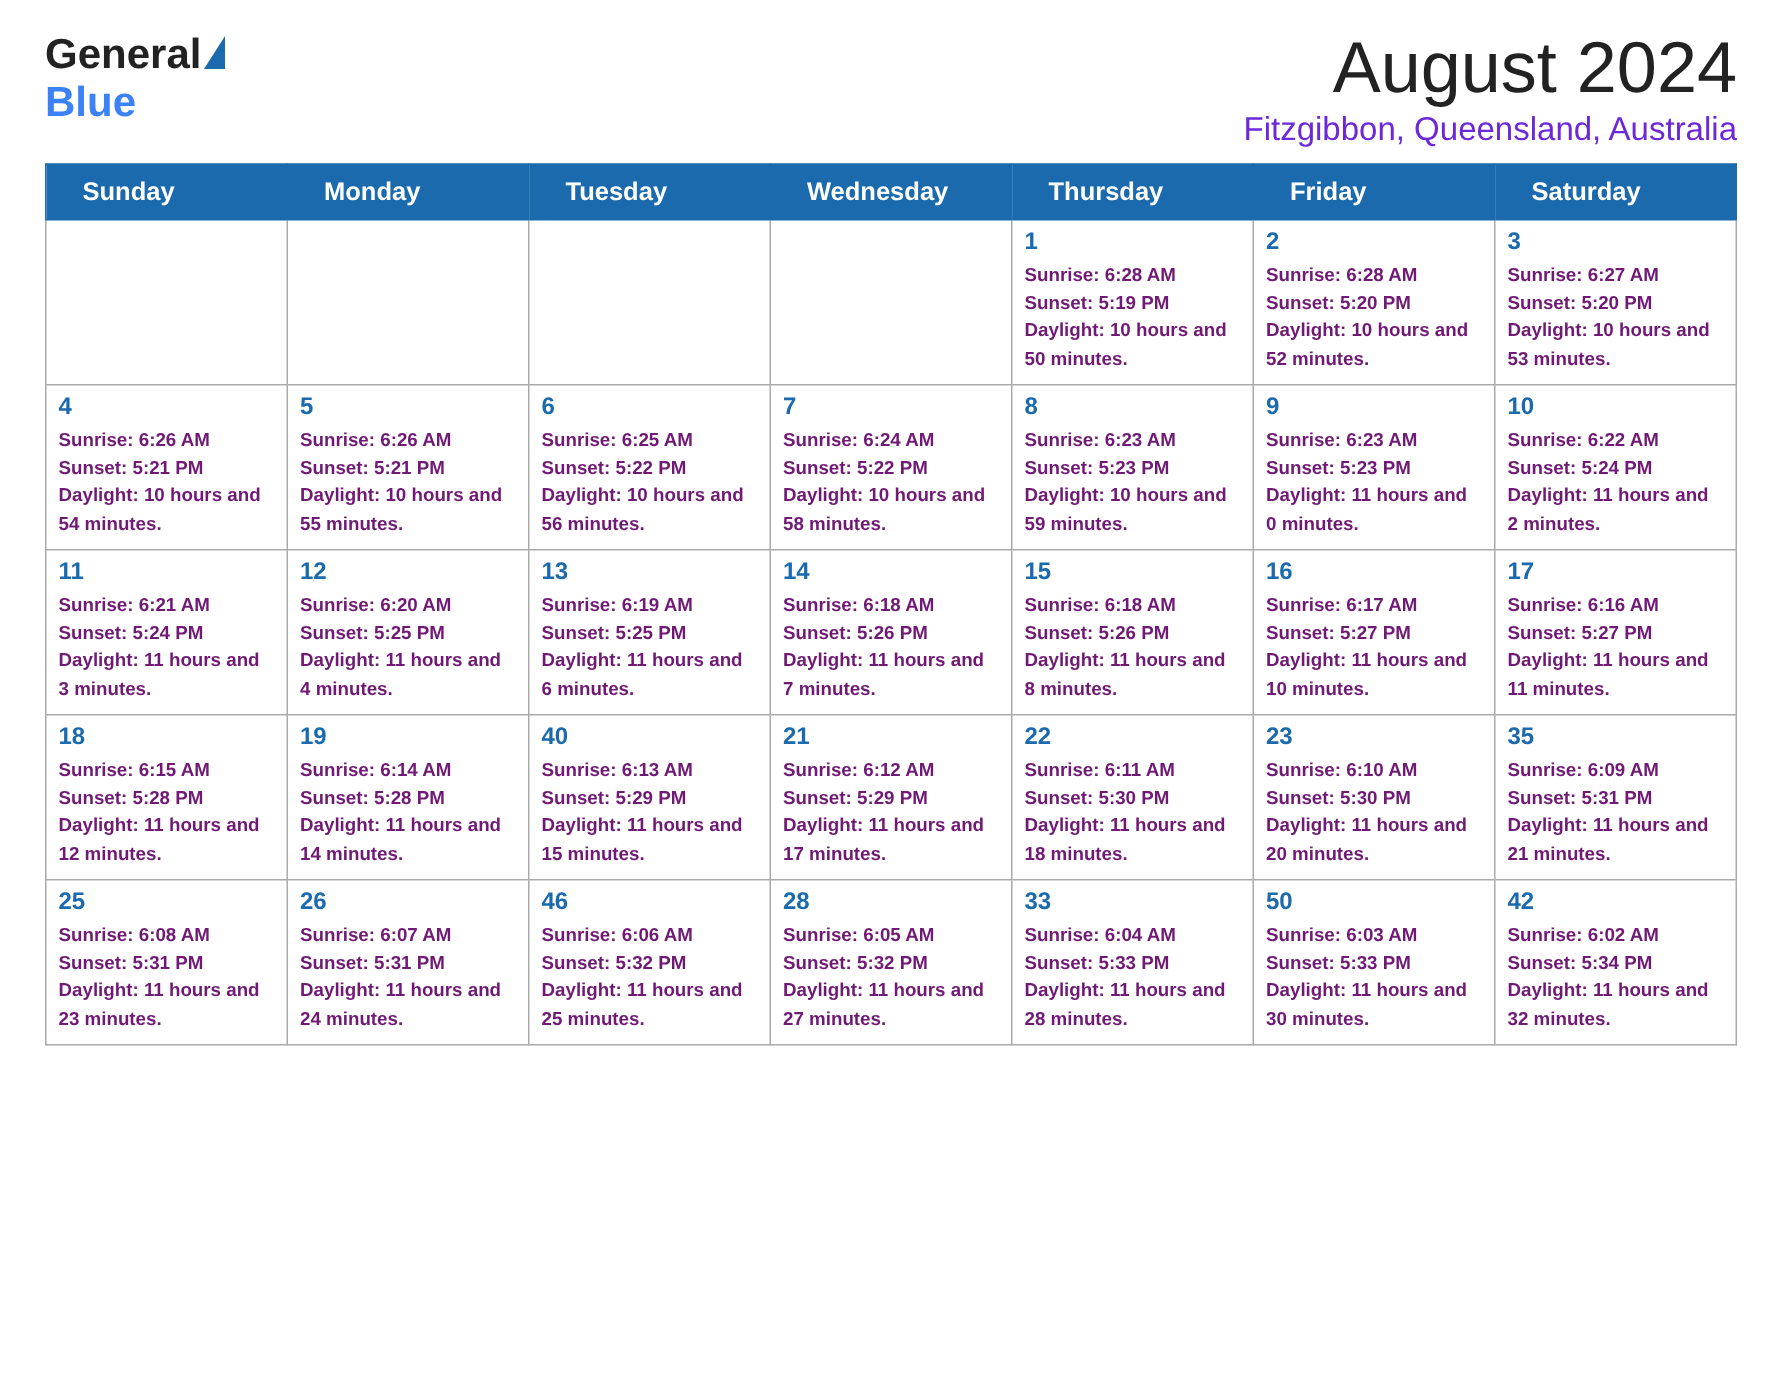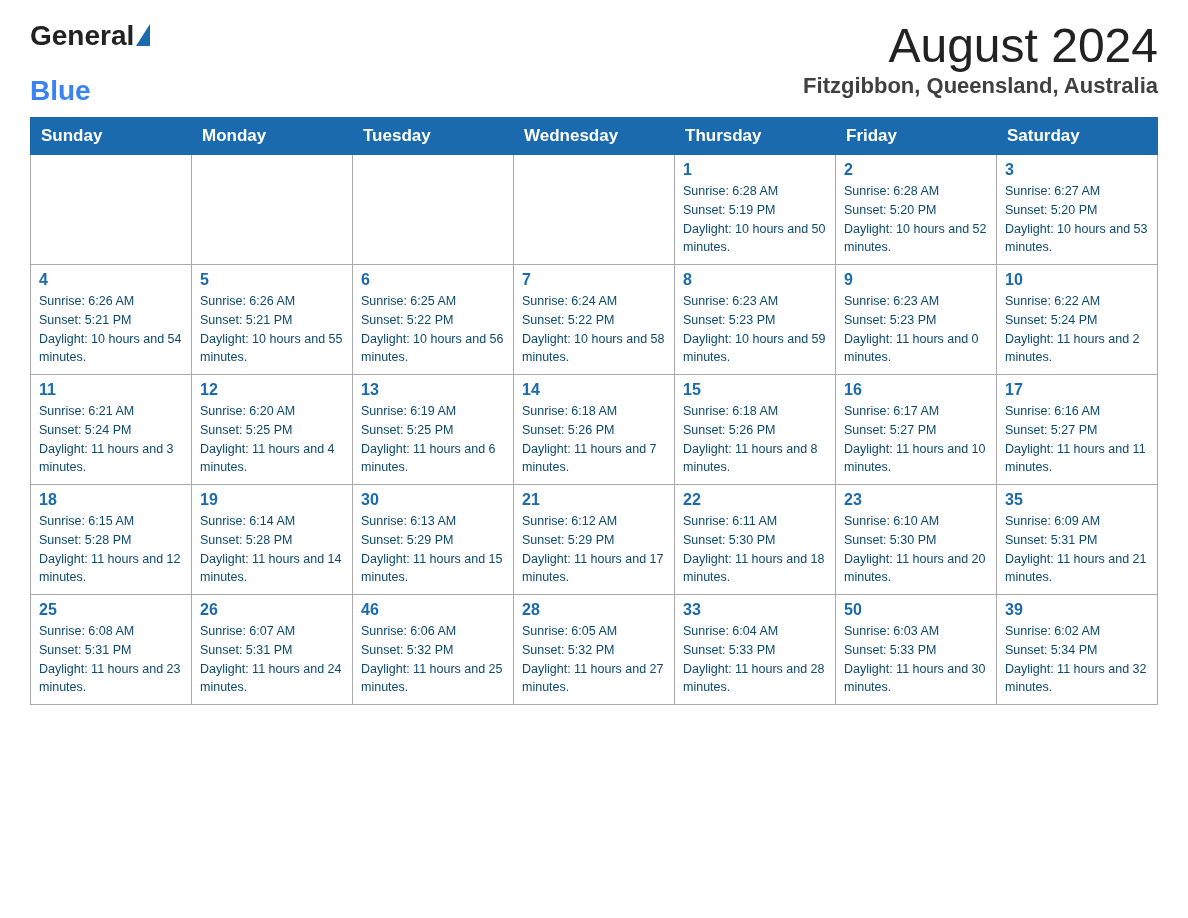--- a/index.html
+++ b/index.html
@@ -35,51 +35,50 @@
       border-bottom: 22px solid #1a6aad;
       margin-left: 2px;
       margin-bottom: 2px;
       display: inline-block;
       vertical-align: middle;
     }
     .logo-block {
       display: flex;
       flex-direction: column;
       align-items: flex-start;
-      gap: 23px;
     }
     .logo-row1 {
       display: flex;
       align-items: center;
     }
     .title-block {
       text-align: right;
     }
     .title-block h1 {
       font-size: 48px;
       font-weight: normal;
       color: #222;
       line-height: 1.1;
     }
     .title-block h2 {
       font-size: 22px;
-      font-weight: bold;
-      color: #404040;
+      font-weight: normal;
+      color: #6d28d9;
     }
     .calendar {
       width: 100%;
       border-collapse: collapse;
       margin-top: 10px;
     }
     .calendar thead tr th {
       background-color: #1a6aad;
       color: #fff;
       font-size: 17px;
       font-weight: bold;
-      padding: 8px 10px;
+      padding: 8px 24px;
       text-align: left;
       border: 1px solid #1a6aad;
     }
     .calendar tbody tr td {
       border: 1px solid #aaa;
       vertical-align: top;
       padding: 6px 8px;
       width: calc(100% / 7);
       height: 110px;
       font-size: 13px;
@@ -87,22 +86,23 @@
     }
     .day-number {
       font-size: 16px;
       font-weight: bold;
       color: #1a6aad;
       margin-bottom: 3px;
       display: block;
     }
     .day-info {
       font-size: 12.5px;
-      color: #0c4a6e;
+      color: #701a75;
       line-height: 1.5;
+      font-weight: bold;
     }
     .empty-cell {
       background: #fff;
     }
   </style>
 </head>
 <body>
 
 <div class="header">
   <div class="logo-block">
@@ -212,21 +212,21 @@
       <tr>
         <td>
           <span class="day-number">18</span>
           <div class="day-info">Sunrise: 6:15 AM<br>Sunset: 5:28 PM<br>Daylight: 11 hours and 12 minutes.</div>
         </td>
         <td>
           <span class="day-number">19</span>
           <div class="day-info">Sunrise: 6:14 AM<br>Sunset: 5:28 PM<br>Daylight: 11 hours and 14 minutes.</div>
         </td>
         <td>
-          <span class="day-number">30</span>
+          <span class="day-number">40</span>
           <div class="day-info">Sunrise: 6:13 AM<br>Sunset: 5:29 PM<br>Daylight: 11 hours and 15 minutes.</div>
         </td>
         <td>
           <span class="day-number">21</span>
           <div class="day-info">Sunrise: 6:12 AM<br>Sunset: 5:29 PM<br>Daylight: 11 hours and 17 minutes.</div>
         </td>
         <td>
           <span class="day-number">22</span>
           <div class="day-info">Sunrise: 6:11 AM<br>Sunset: 5:30 PM<br>Daylight: 11 hours and 18 minutes.</div>
         </td>
@@ -258,18 +258,18 @@
         </td>
         <td>
           <span class="day-number">33</span>
           <div class="day-info">Sunrise: 6:04 AM<br>Sunset: 5:33 PM<br>Daylight: 11 hours and 28 minutes.</div>
         </td>
         <td>
           <span class="day-number">50</span>
           <div class="day-info">Sunrise: 6:03 AM<br>Sunset: 5:33 PM<br>Daylight: 11 hours and 30 minutes.</div>
         </td>
         <td>
-          <span class="day-number">39</span>
+          <span class="day-number">42</span>
           <div class="day-info">Sunrise: 6:02 AM<br>Sunset: 5:34 PM<br>Daylight: 11 hours and 32 minutes.</div>
         </td>
       </tr>
     </tbody>
 </table>
 
 </body></html>

